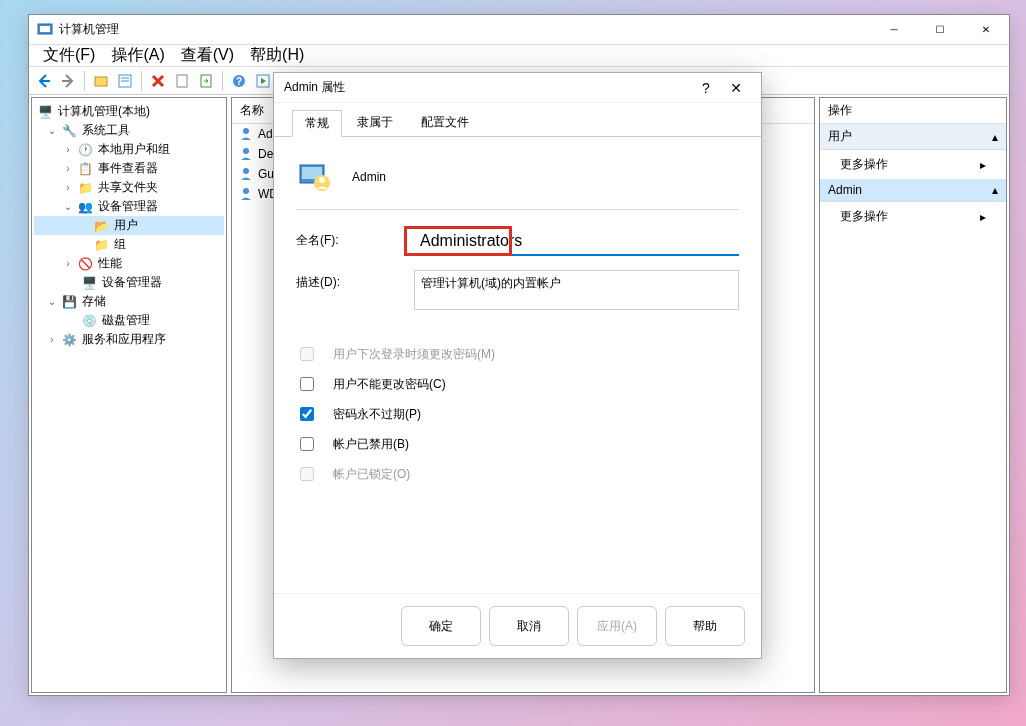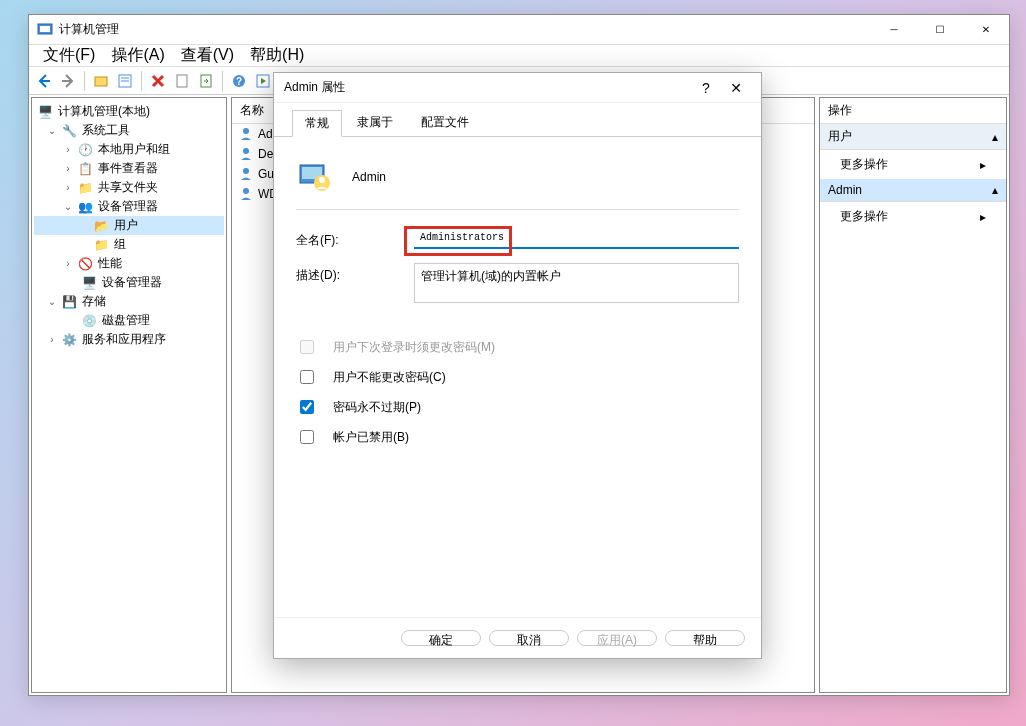--- a/index.html
+++ b/index.html
@@ -38,27 +38,27 @@
 .dialog-help { width: 30px; text-align: center; font-size: 14px; }
 .dialog-close { width: 30px; text-align: center; font-size: 14px; }
 .dialog-tabs { display: flex; padding: 6px 10px 0 18px; border-bottom: 1px solid #ccc; font-size: 12px; gap: 2px; }
 .dialog-tab { padding: 4px 12px; border: 1px solid transparent; }
 .dialog-tab.active { border: 1px solid #ccc; border-bottom: 1px solid #fff; background: #fff; position: relative; top: 1px; }
 .dialog-body { flex: 1; padding: 16px 22px; font-size: 12px; }
 .dialog-user-row { display: flex; align-items: center; gap: 20px; padding: 6px 0 14px 0; border-bottom: 1px solid #ddd; margin-bottom: 18px; }
 .user-icon { width: 36px; height: 36px; }
 .form-row { display: flex; align-items: flex-start; margin-bottom: 14px; }
 .form-label { width: 118px; padding-top: 4px; }
-.form-input { flex: 1; border: none; border-bottom: 2px solid #0078d4; padding: 4px 6px; font-size: 10px; outline: none; font-family: Liberation Mono, monospace; }
+.form-input { flex: 1; border: none; border-bottom: 2px solid #0078d4; padding: 4px 6px; font-size: 16px; outline: none; font-family: Liberation Sans, sans-serif; }
 .form-textarea { flex: 1; border: 1px solid #ccc; padding: 4px 6px; font-size: 12px; height: 40px; resize: none; font-family: inherit; }
 .checkbox-row { display: flex; align-items: center; margin: 10px 0; gap: 16px; }
 .checkbox-row input { width: 14px; height: 14px; accent-color: #0078d4; }
 .checkbox-row.disabled { color: #999; }
 .dialog-buttons { display: flex; justify-content: flex-end; gap: 8px; padding: 12px 16px; border-top: 1px solid #eee; }
-.dialog-btn { min-width: 80px; height: 16px; border: 1px solid #ccc; background: #fff; font-size: 12px; border-radius: 11px; }
+.dialog-btn { min-width: 80px; height: 40px; border: 1px solid #ccc; background: #fff; font-size: 12px; border-radius: 6px; }
 .dialog-btn.disabled { color: #aaa; }
 .highlight-box { position: absolute; border: 3px solid #d93025; pointer-events: none; }
 </style>
 </head>
 <body>
 
 <div class="window">
   <div class="titlebar">
     <svg class="titlebar-icon" viewBox="0 0 16 16">
         <rect x="1" y="2" width="14" height="10" fill="#4a90d9" stroke="#2860a0"></rect>
@@ -290,20 +290,24 @@
       <span>用户不能更改密码(C)</span>
     </div>
     <div class="checkbox-row">
       <input type="checkbox" checked="" style="">
       <span>密码永不过期(P)</span>
     </div>
     <div class="checkbox-row">
       <input type="checkbox" style="">
       <span>帐户已禁用(B)</span>
     </div>
+    <div class="checkbox-row disabled">
+      <input type="checkbox" disabled="" style="">
+      <span>帐户已锁定(O)</span>
+    </div>
   </div>
   <div class="dialog-buttons">
     <button class="dialog-btn">确定</button>
     <button class="dialog-btn">取消</button>
     <button class="dialog-btn disabled">应用(A)</button>
     <button class="dialog-btn">帮助</button>
   </div>
 </div>
 
 <div class="highlight-box" style="top:226px;left:404px;width:108px;height:30px;"></div>

